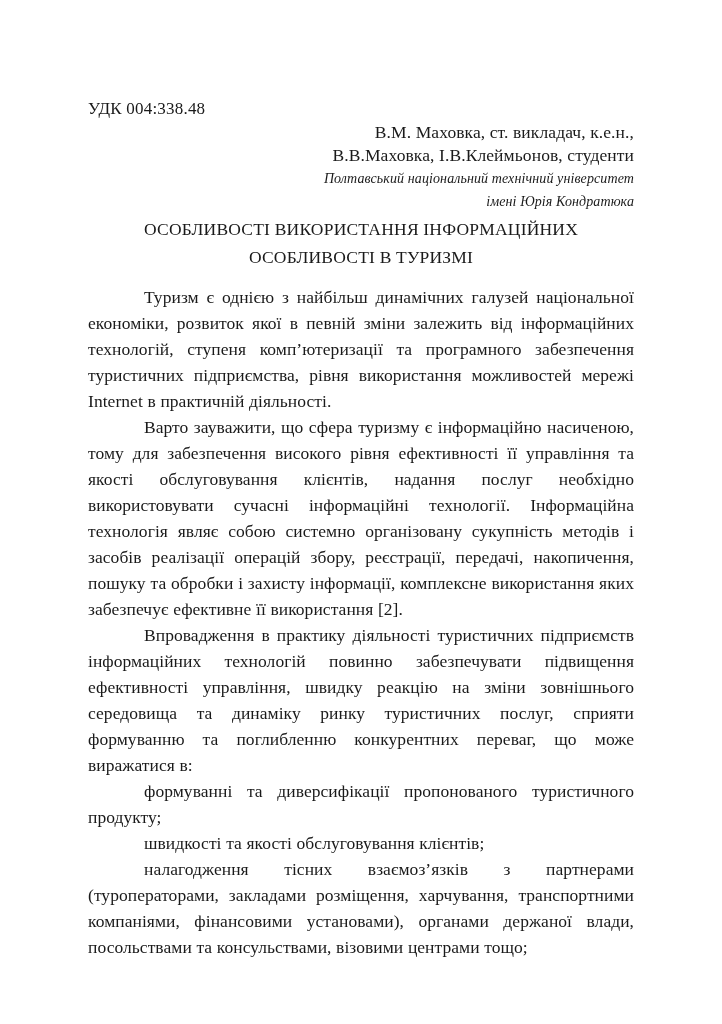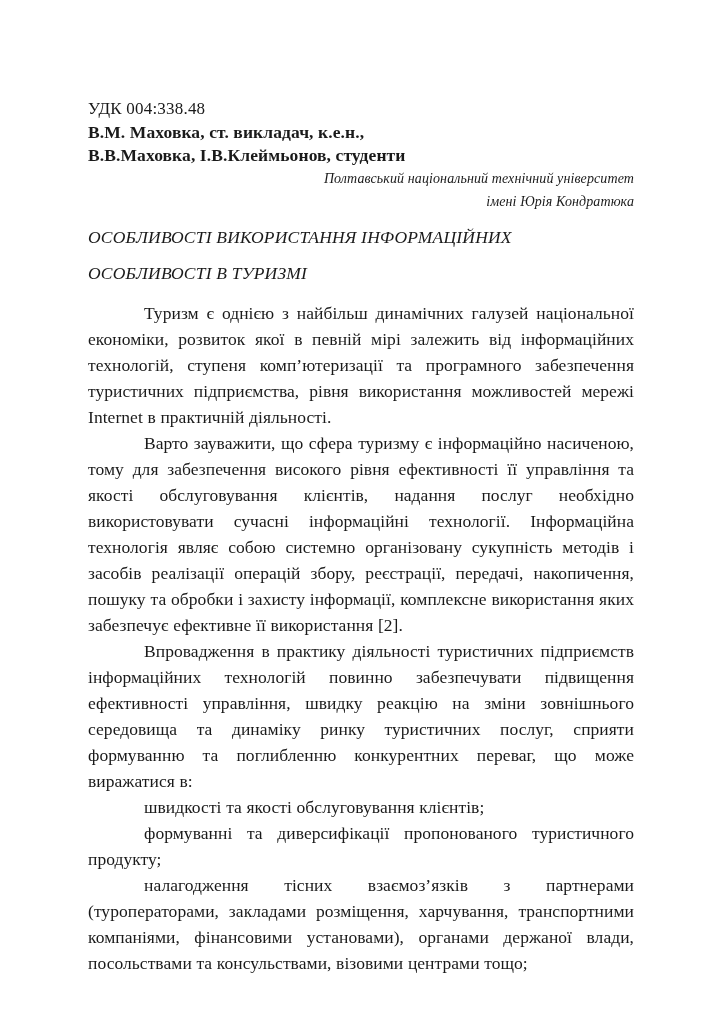--- a/index.html
+++ b/index.html
@@ -37,38 +37,38 @@
   .udc {
     font-size: 17px;
     line-height: 25px;
     text-align: left;
     letter-spacing: 0.2px;
   }
 
   .byline {
     font-size: 17.5px;
     line-height: 23px;
+    text-align: right;
     letter-spacing: 0.1px;
-    font-weight: bold;
   }
 
   .affiliation {
     font-size: 14px;
     line-height: 23px;
     text-align: right;
     font-style: italic;
     letter-spacing: 0.1px;
   }
 
   .doc-title {
     font-size: 17.5px;
     line-height: 24px;
-    margin-top: 12px;
+    text-align: center;
+    margin-top: 4px;
     letter-spacing: 0.2px;
-    font-style: italic;
   }
 
   .body-block {
     margin-top: 15px;
   }
 
   p.para {
     margin: 0;
     font-size: 17.5px;
     line-height: 26px;
@@ -100,27 +100,27 @@
     <div class="byline">В.М. Маховка, ст. викладач, к.е.н.,</div>
     <div class="byline">В.В.Маховка, І.В.Клеймьонов, студенти</div>
 
     <div class="affiliation">Полтавський національний технічний університет</div>
     <div class="affiliation">імені Юрія Кондратюка</div>
 
     <div class="doc-title">ОСОБЛИВОСТІ ВИКОРИСТАННЯ ІНФОРМАЦІЙНИХ</div>
     <div class="doc-title">ОСОБЛИВОСТІ В ТУРИЗМІ</div>
 
     <div class="body-block">
-      <p class="para no-stretch">Туризм є однією з найбільш динамічних галузей національної економіки,  розвиток якої в певній мірі залежить від інформаційних технологій, ступеня комп’ютеризації та програмного забезпечення туристичних підприємства, рівня використання можливостей мережі  Internet в практичній діяльності.</p>
+      <p class="para no-stretch">Туризм є однією з найбільш динамічних галузей національної економіки,  розвиток якої в певній зміни залежить від інформаційних технологій, ступеня комп’ютеризації та програмного забезпечення туристичних підприємства, рівня використання можливостей мережі  Internet в практичній діяльності.</p>
 
       <p class="para no-stretch">Варто зауважити, що сфера туризму є інформаційно насиченою, тому для забезпечення високого рівня ефективності її управління та якості обслуговування клієнтів, надання послуг необхідно використовувати сучасні інформаційні технології. Інформаційна технологія являє собою системно організовану сукупність методів і засобів реалізації операцій збору, реєстрації, передачі, накопичення, пошуку та обробки і захисту інформації, комплексне використання яких забезпечує ефективне її використання [2].</p>
 
       <p class="para no-stretch">Впровадження в практику діяльності туристичних підприємств інформаційних технологій повинно забезпечувати підвищення ефективності управління, швидку реакцію на зміни зовнішнього середовища та динаміку ринку туристичних послуг, сприяти формуванню та поглибленню конкурентних переваг, що може виражатися в:</p>
 
+      <p class="para no-stretch">формуванні та диверсифікації пропонованого туристичного продукту;</p>
+
       <p class="para no-stretch">швидкості та якості обслуговування клієнтів;</p>
-
-      <p class="para no-stretch">формуванні та диверсифікації пропонованого туристичного продукту;</p>
 
       <p class="para no-stretch">налагодження тісних взаємоз’язків з партнерами (туроператорами, закладами розміщення, харчування, транспортними компаніями, фінансовими установами), органами держаної влади, посольствами та консульствами, візовими центрами тощо;</p>
     </div>
 
   </div>
 </div>
 
 </body></html>

